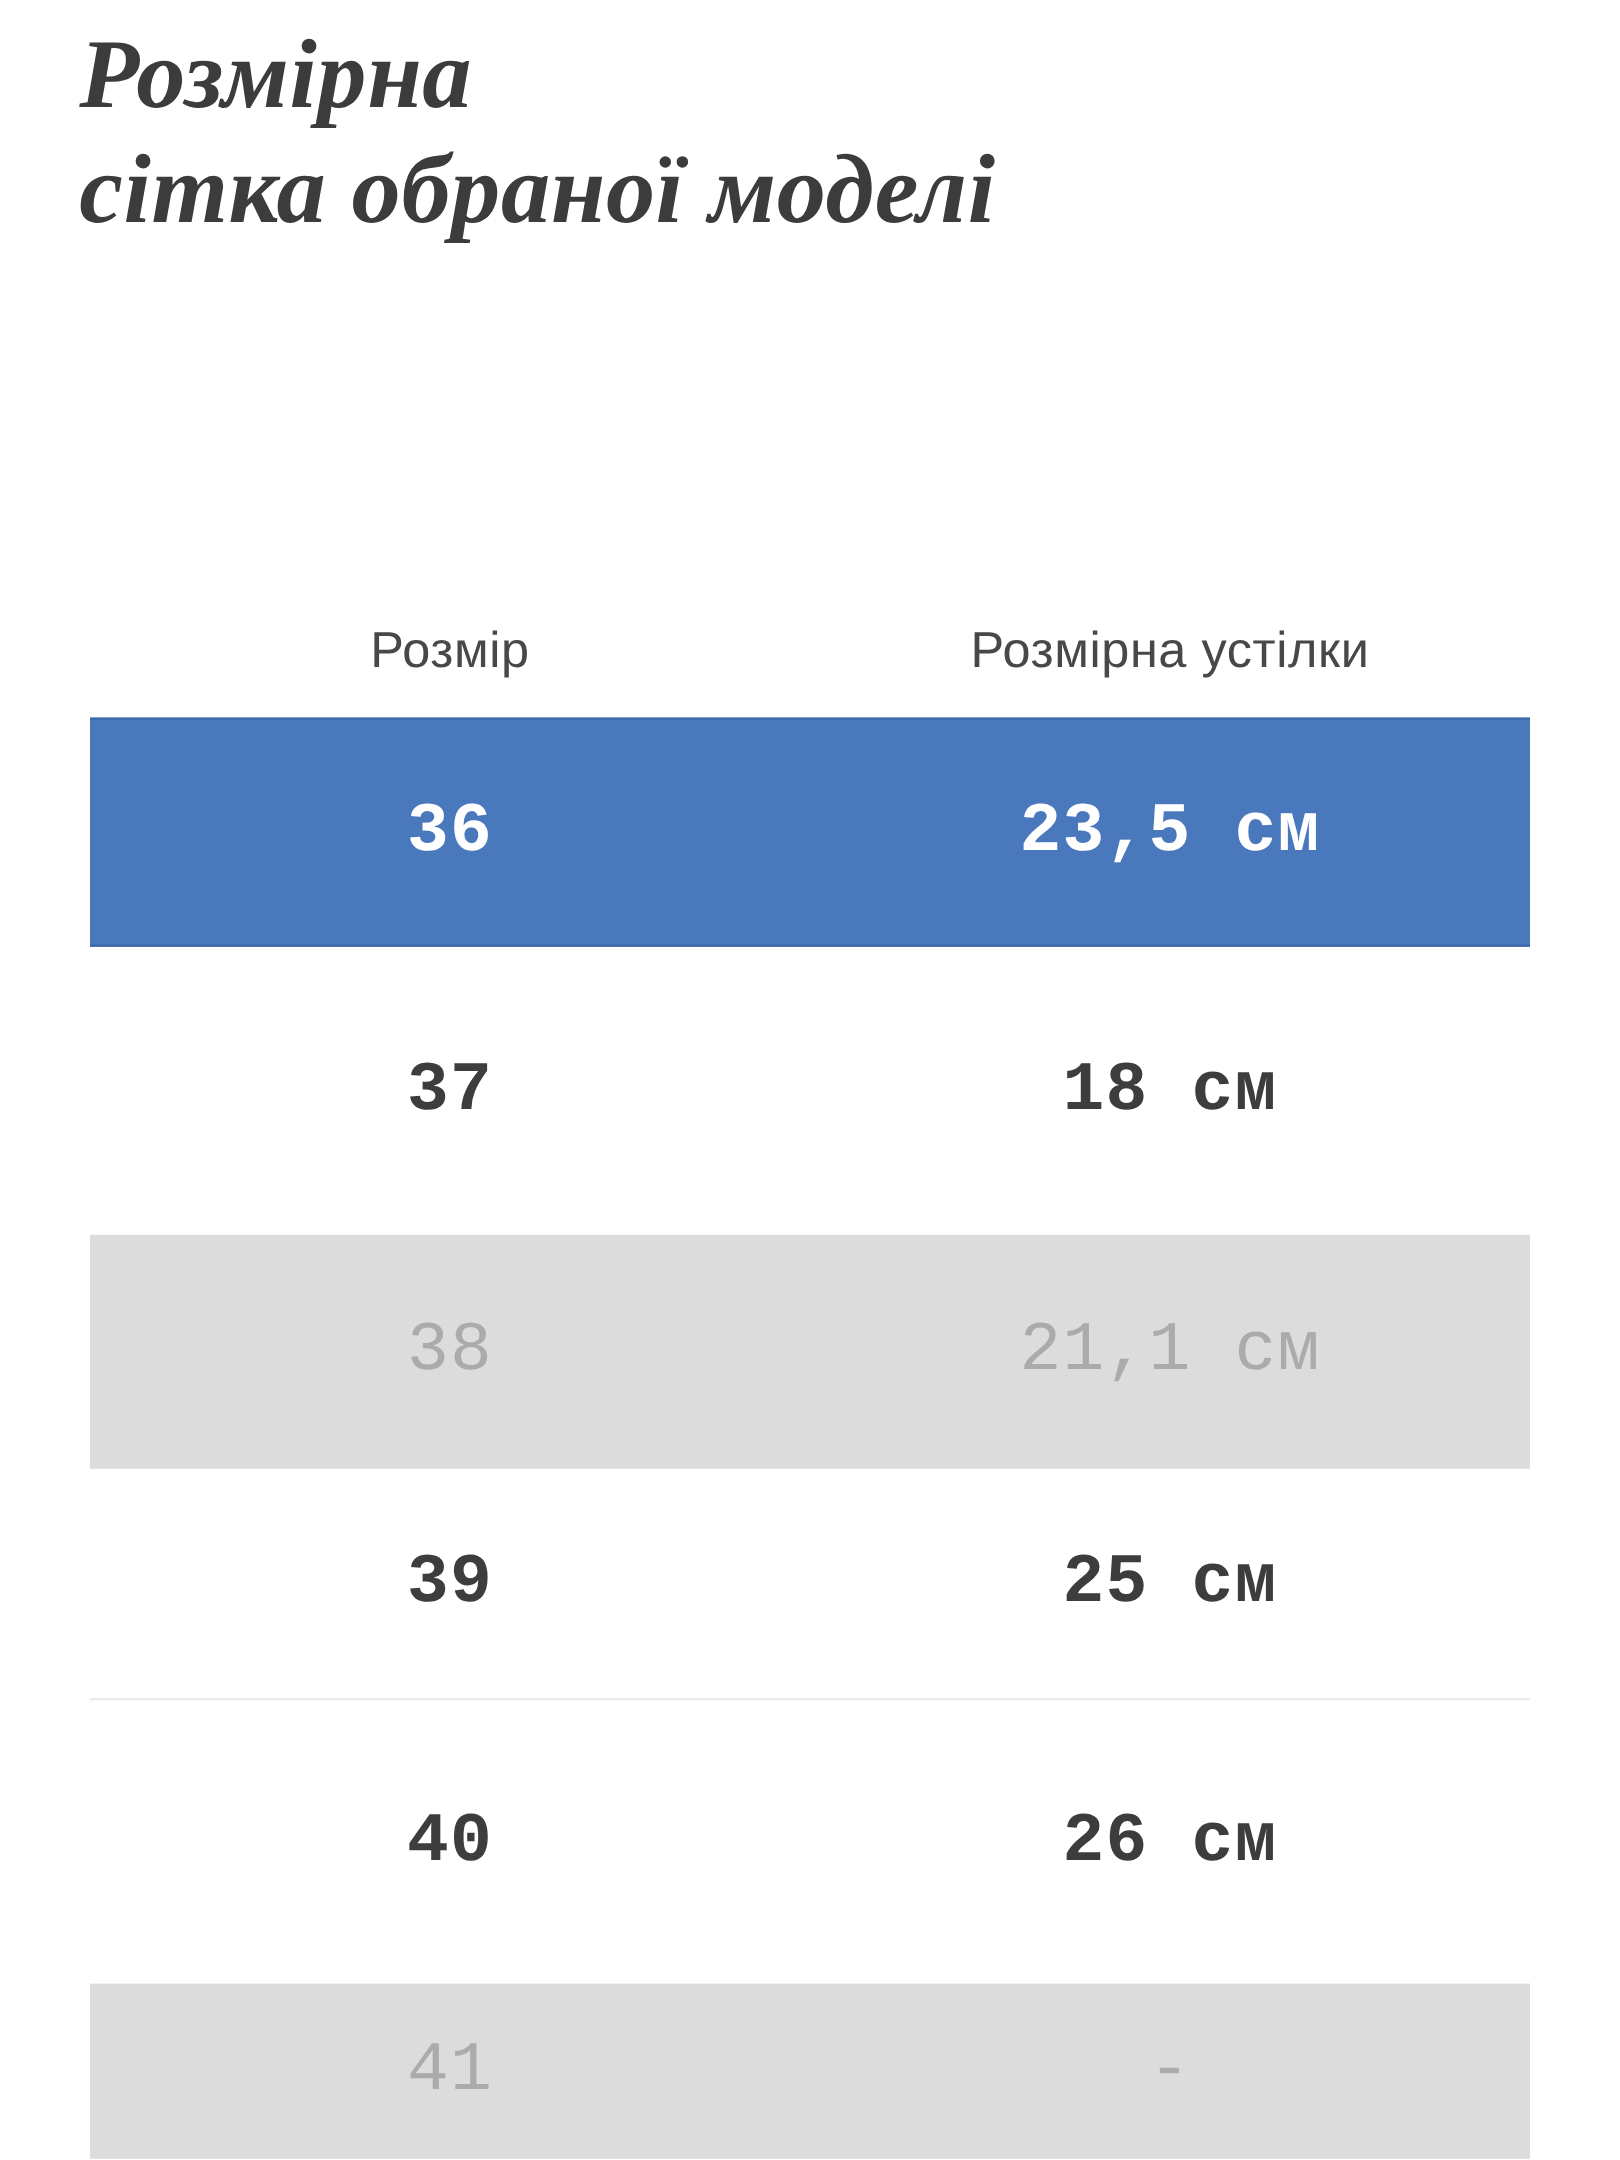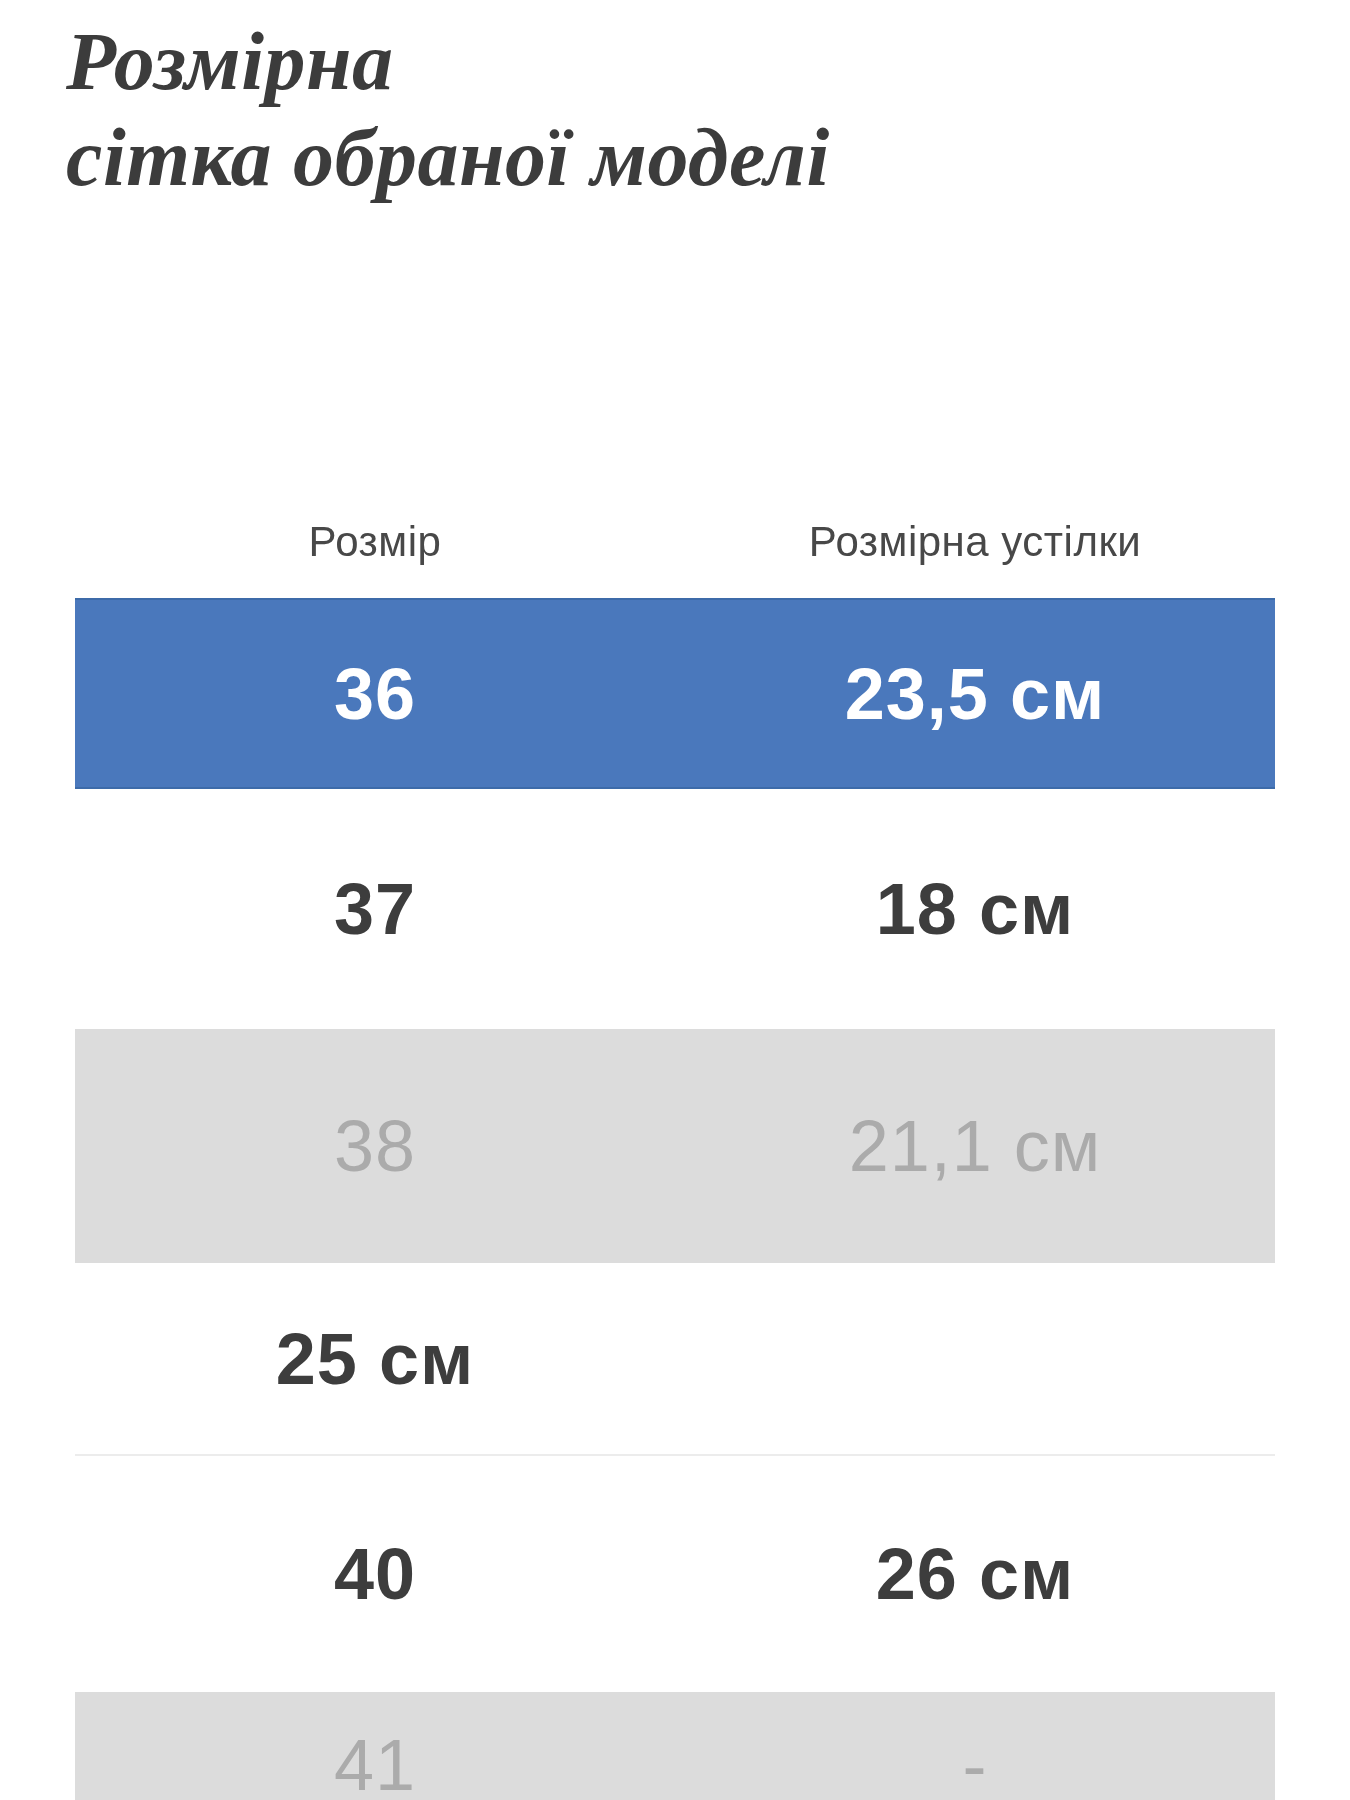--- a/index.html
+++ b/index.html
@@ -59,24 +59,25 @@
     margin-top: 32px;
   }
   .row {
     display: flex;
     align-items: center;
     background: transparent;
   }
   .row .cell {
     width: 50%;
     text-align: center;
-    font-size: 72px;
+    font-size: 58px;
     font-weight: 700;
     color: var(--row-text);
     letter-spacing: 1px;
+    font-family: Liberation Mono, monospace;
   }
   .row--selected {
     background: var(--selected-bg);
     border-top: 2px solid var(--selected-border);
     border-bottom: 2px solid var(--selected-border);
   }
   .row--selected .cell {
     color: var(--selected-text);
   }
   .row--disabled {
@@ -113,26 +114,27 @@
       <div class="row row--selected" style="height:191px">
         <div class="cell">36</div>
         <div class="cell">23,5 см</div>
       </div>
 
       <div class="row" style="height:240px">
         <div class="cell">37</div>
         <div class="cell">18 см</div>
       </div>
 
-      <div class="row row--disabled" style="height:234px">
+      <div class="row row--disabled" style="height:195px">
         <div class="cell">38</div>
         <div class="cell">21,1 см</div>
       </div>
 
       <div class="row" style="height:191px">
+        <div class="cell">39</div>
         <div class="cell">25 см</div>
       </div>
 
       <div class="row-divider"></div>
 
       <div class="row" style="height:236px">
         <div class="cell">40</div>
         <div class="cell">26 см</div>
       </div>
 

